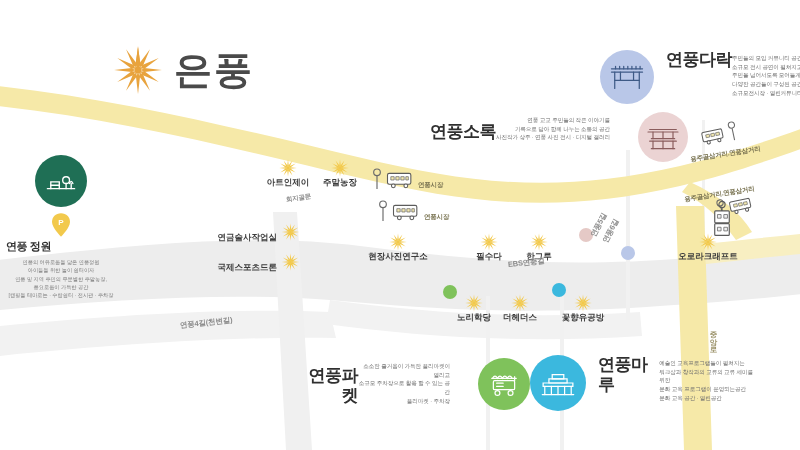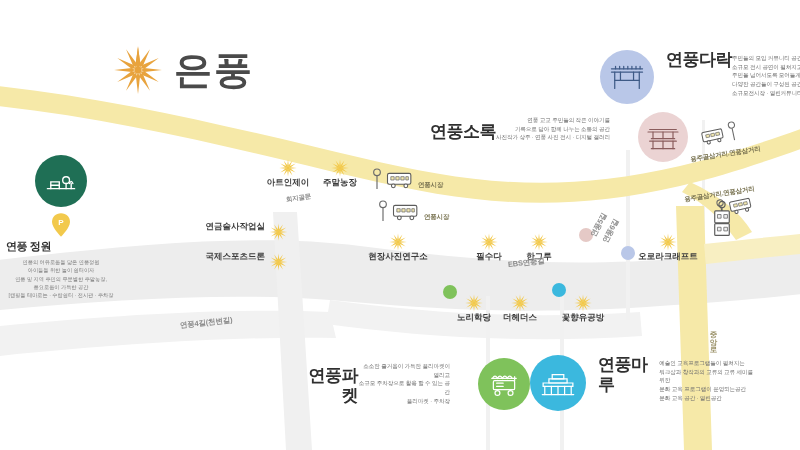--- a/index.html
+++ b/index.html
@@ -21,21 +21,21 @@
   
   .abs{position:absolute;}
 
   
   #logo{left:112px;top:40px;width:180px;height:60px;display:flex;align-items:center;gap:10px;}
   #logo .mark{width:52px;height:52px;flex:none;}
   #logo .word{font-size:38px;font-weight:700;color:#4a4a4a;letter-spacing:2px;line-height:1;}
 
   
   .poi{display:flex;flex-direction:column;align-items:center;width:90px;margin-left:-45px;}
-  .poi.rowwise{flex-direction:row;align-items:flex-start;gap:3px;width:auto;margin-left:0;}
+  .poi.rowwise{flex-direction:row;align-items:flex-end;gap:3px;width:auto;margin-left:12px;}
   .poi .star{width:20px;height:20px;flex:none;}
   .poi .plabel{
     font-size:8.5px;color:#3d3d3d;white-space:nowrap;font-weight:700;line-height:1.1;
   }
 
   
   .feature{display:flex;align-items:flex-start;}
   .feature .badge{border-radius:50%;flex:none;display:flex;align-items:center;justify-content:center;}
   .feature .ftext{display:flex;flex-direction:row;}
   .feature .ftitle{font-size:17px;font-weight:700;color:#2f2f2f;line-height:1.15;letter-spacing:-0.5px;}
@@ -411,21 +411,21 @@
           <path d="M50 6 L54 40 L50 46 L46 40 Z" transform="rotate(180 50 50)" fill="#F2C94C"></path>
           <path d="M50 6 L54 40 L50 46 L46 40 Z" transform="rotate(210 50 50)" fill="#F2C94C"></path>
           <path d="M50 6 L54 40 L50 46 L46 40 Z" transform="rotate(240 50 50)" fill="#F2C94C"></path>
           <path d="M50 6 L54 40 L50 46 L46 40 Z" transform="rotate(270 50 50)" fill="#F2C94C"></path>
           <path d="M50 6 L54 40 L50 46 L46 40 Z" transform="rotate(300 50 50)" fill="#F2C94C"></path>
           <path d="M50 6 L54 40 L50 46 L46 40 Z" transform="rotate(330 50 50)" fill="#F2C94C"></path>
           <circle cx="50" cy="50" r="8" fill="#F2C94C"></circle>
         </svg>
         <span class="plabel">꽃향유공방</span>
       </div>
-      <div class="abs poi" style="left: 668px; top: 232px; transform: translateX(0px);">
+      <div class="abs poi" style="left: 708px; top: 232px; transform: translateX(0px);">
         <svg viewBox="0 0 100 100" class="star">
           <path d="M50 6 L54 40 L50 46 L46 40 Z" transform="rotate(0 50 50)" fill="#F2C94C"></path>
           <path d="M50 6 L54 40 L50 46 L46 40 Z" transform="rotate(30 50 50)" fill="#F2C94C"></path>
           <path d="M50 6 L54 40 L50 46 L46 40 Z" transform="rotate(60 50 50)" fill="#F2C94C"></path>
           <path d="M50 6 L54 40 L50 46 L46 40 Z" transform="rotate(90 50 50)" fill="#F2C94C"></path>
           <path d="M50 6 L54 40 L50 46 L46 40 Z" transform="rotate(120 50 50)" fill="#F2C94C"></path>
           <path d="M50 6 L54 40 L50 46 L46 40 Z" transform="rotate(150 50 50)" fill="#F2C94C"></path>
           <path d="M50 6 L54 40 L50 46 L46 40 Z" transform="rotate(180 50 50)" fill="#F2C94C"></path>
           <path d="M50 6 L54 40 L50 46 L46 40 Z" transform="rotate(210 50 50)" fill="#F2C94C"></path>
           <path d="M50 6 L54 40 L50 46 L46 40 Z" transform="rotate(240 50 50)" fill="#F2C94C"></path>

